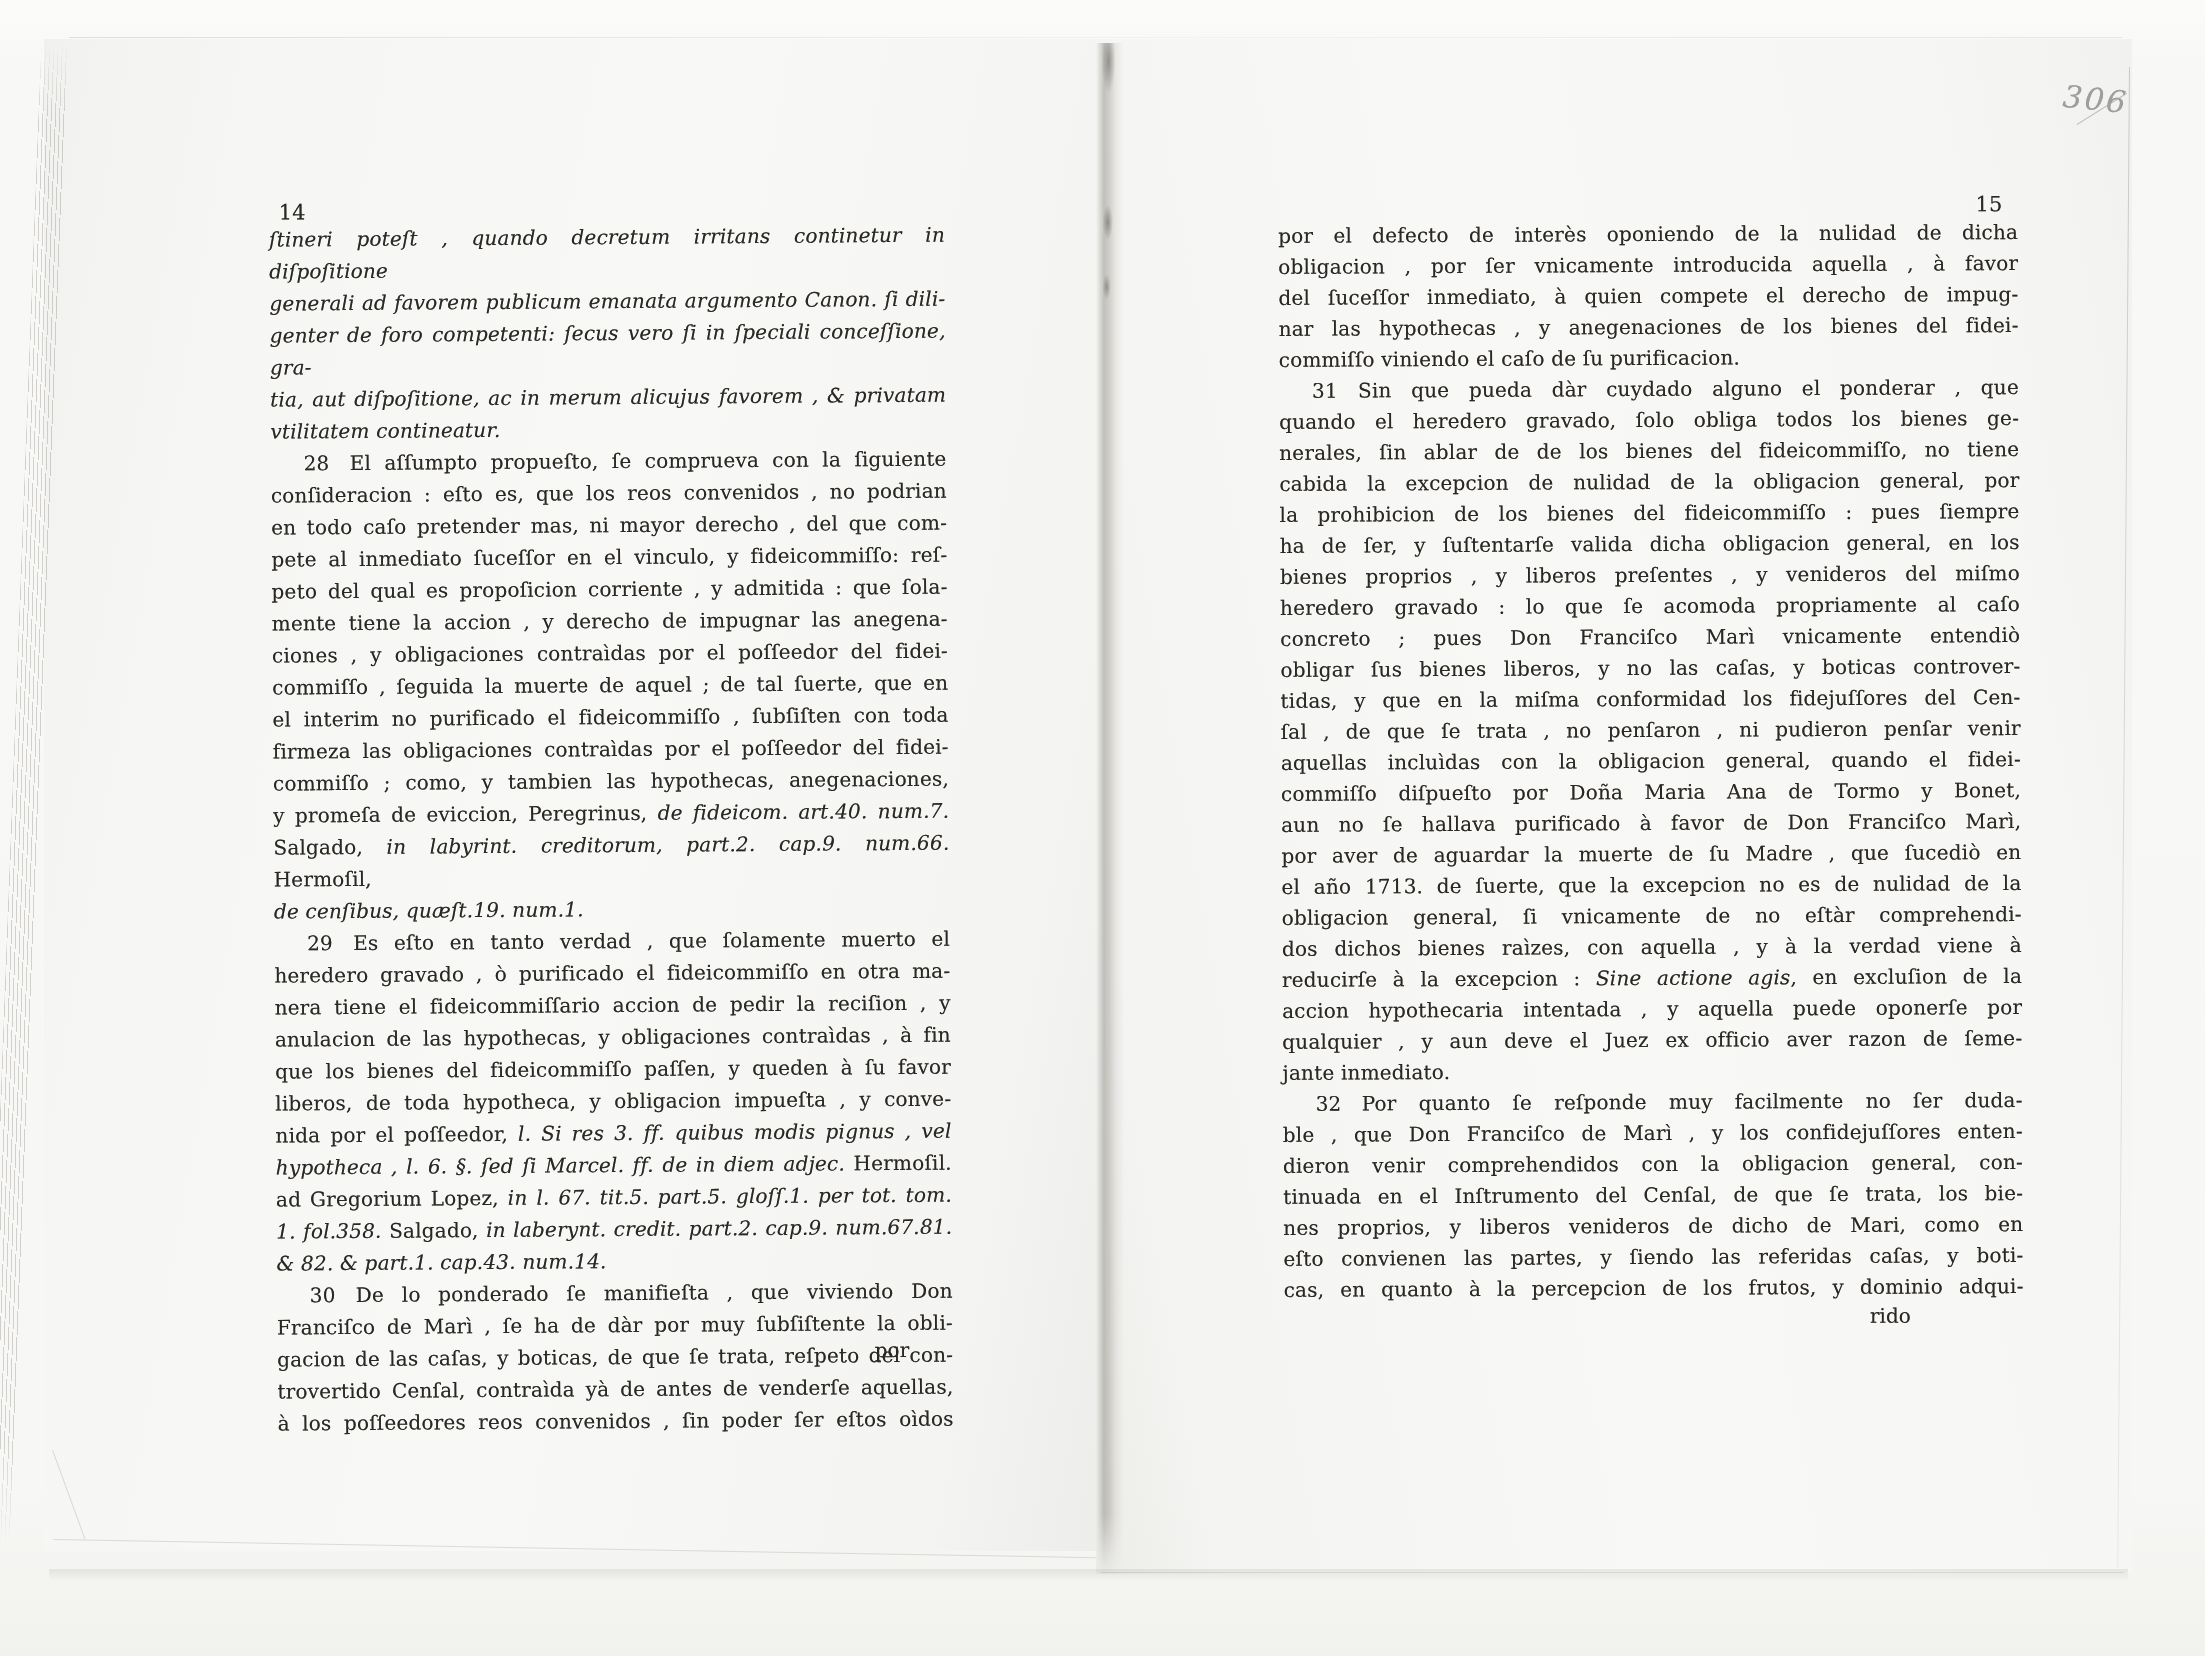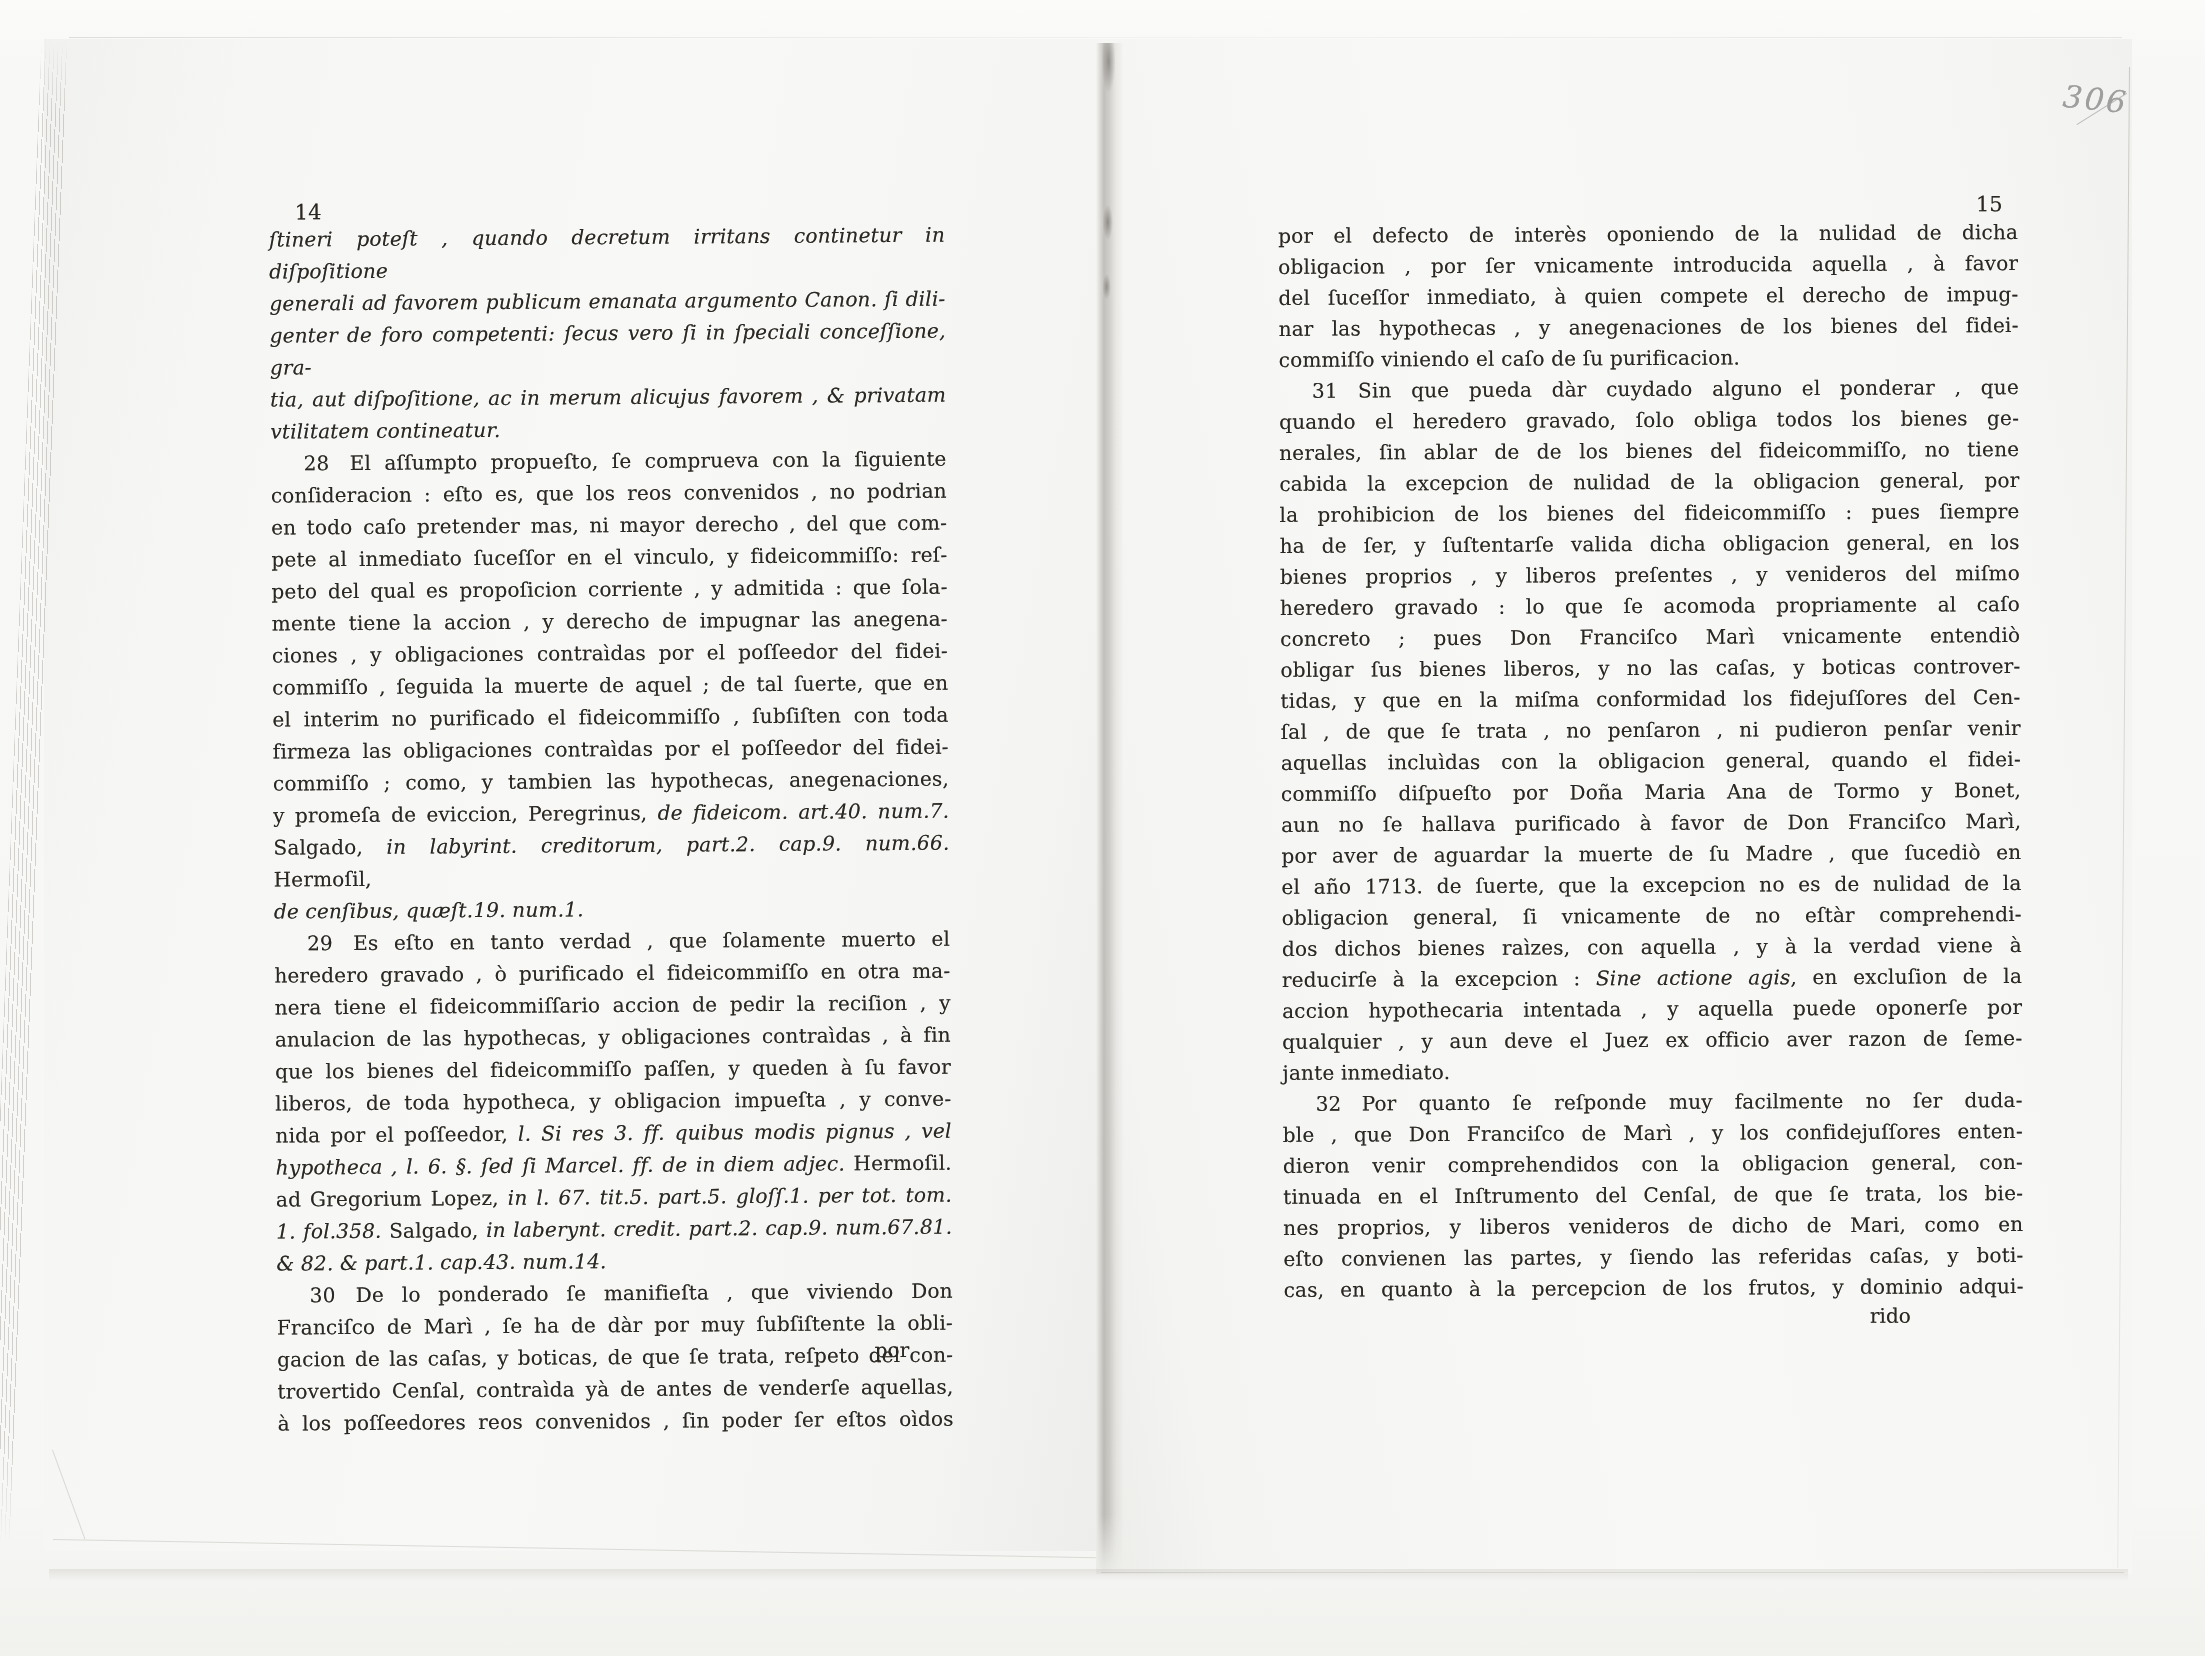--- a/index.html
+++ b/index.html
@@ -82,24 +82,23 @@
   .textblock-right { left: 1281px; top: 219px; width: 740px; line-height: 31px; }
 
   .line { text-align: justify; text-align-last: justify; }
   .line.end { text-align-last: left; }
   .line.indent { text-indent: 33px; }
   .it { font-style: italic; }
 
   .pagenum {
     position: absolute; font-size: 21px;
     text-shadow: 0 0 0.6px rgba(45,40,34,0.5);
-    margin-left: 16px;
   }
   .pagenum-left  { left: 283px;  top: 198px; }
-  .pagenum-right { left: 1963px; top: 194px; width: 58px; text-align: left; }
+  .pagenum-right { left: 1963px; top: 194px; width: 58px; text-align: center; }
 
   .catchword {
     position: absolute; font-size: 20px;
     text-shadow: 0 0 0.6px rgba(45,40,34,0.52);
     text-align: right;
   }
   .catchword-left  { left: 273px;  top: 1340px; width: 676px; padding-right: 44px;  box-sizing: border-box; }
   .catchword-right { left: 1281px; top: 1305px; width: 740px; padding-right: 113px; box-sizing: border-box; }
 
   .annotation {

